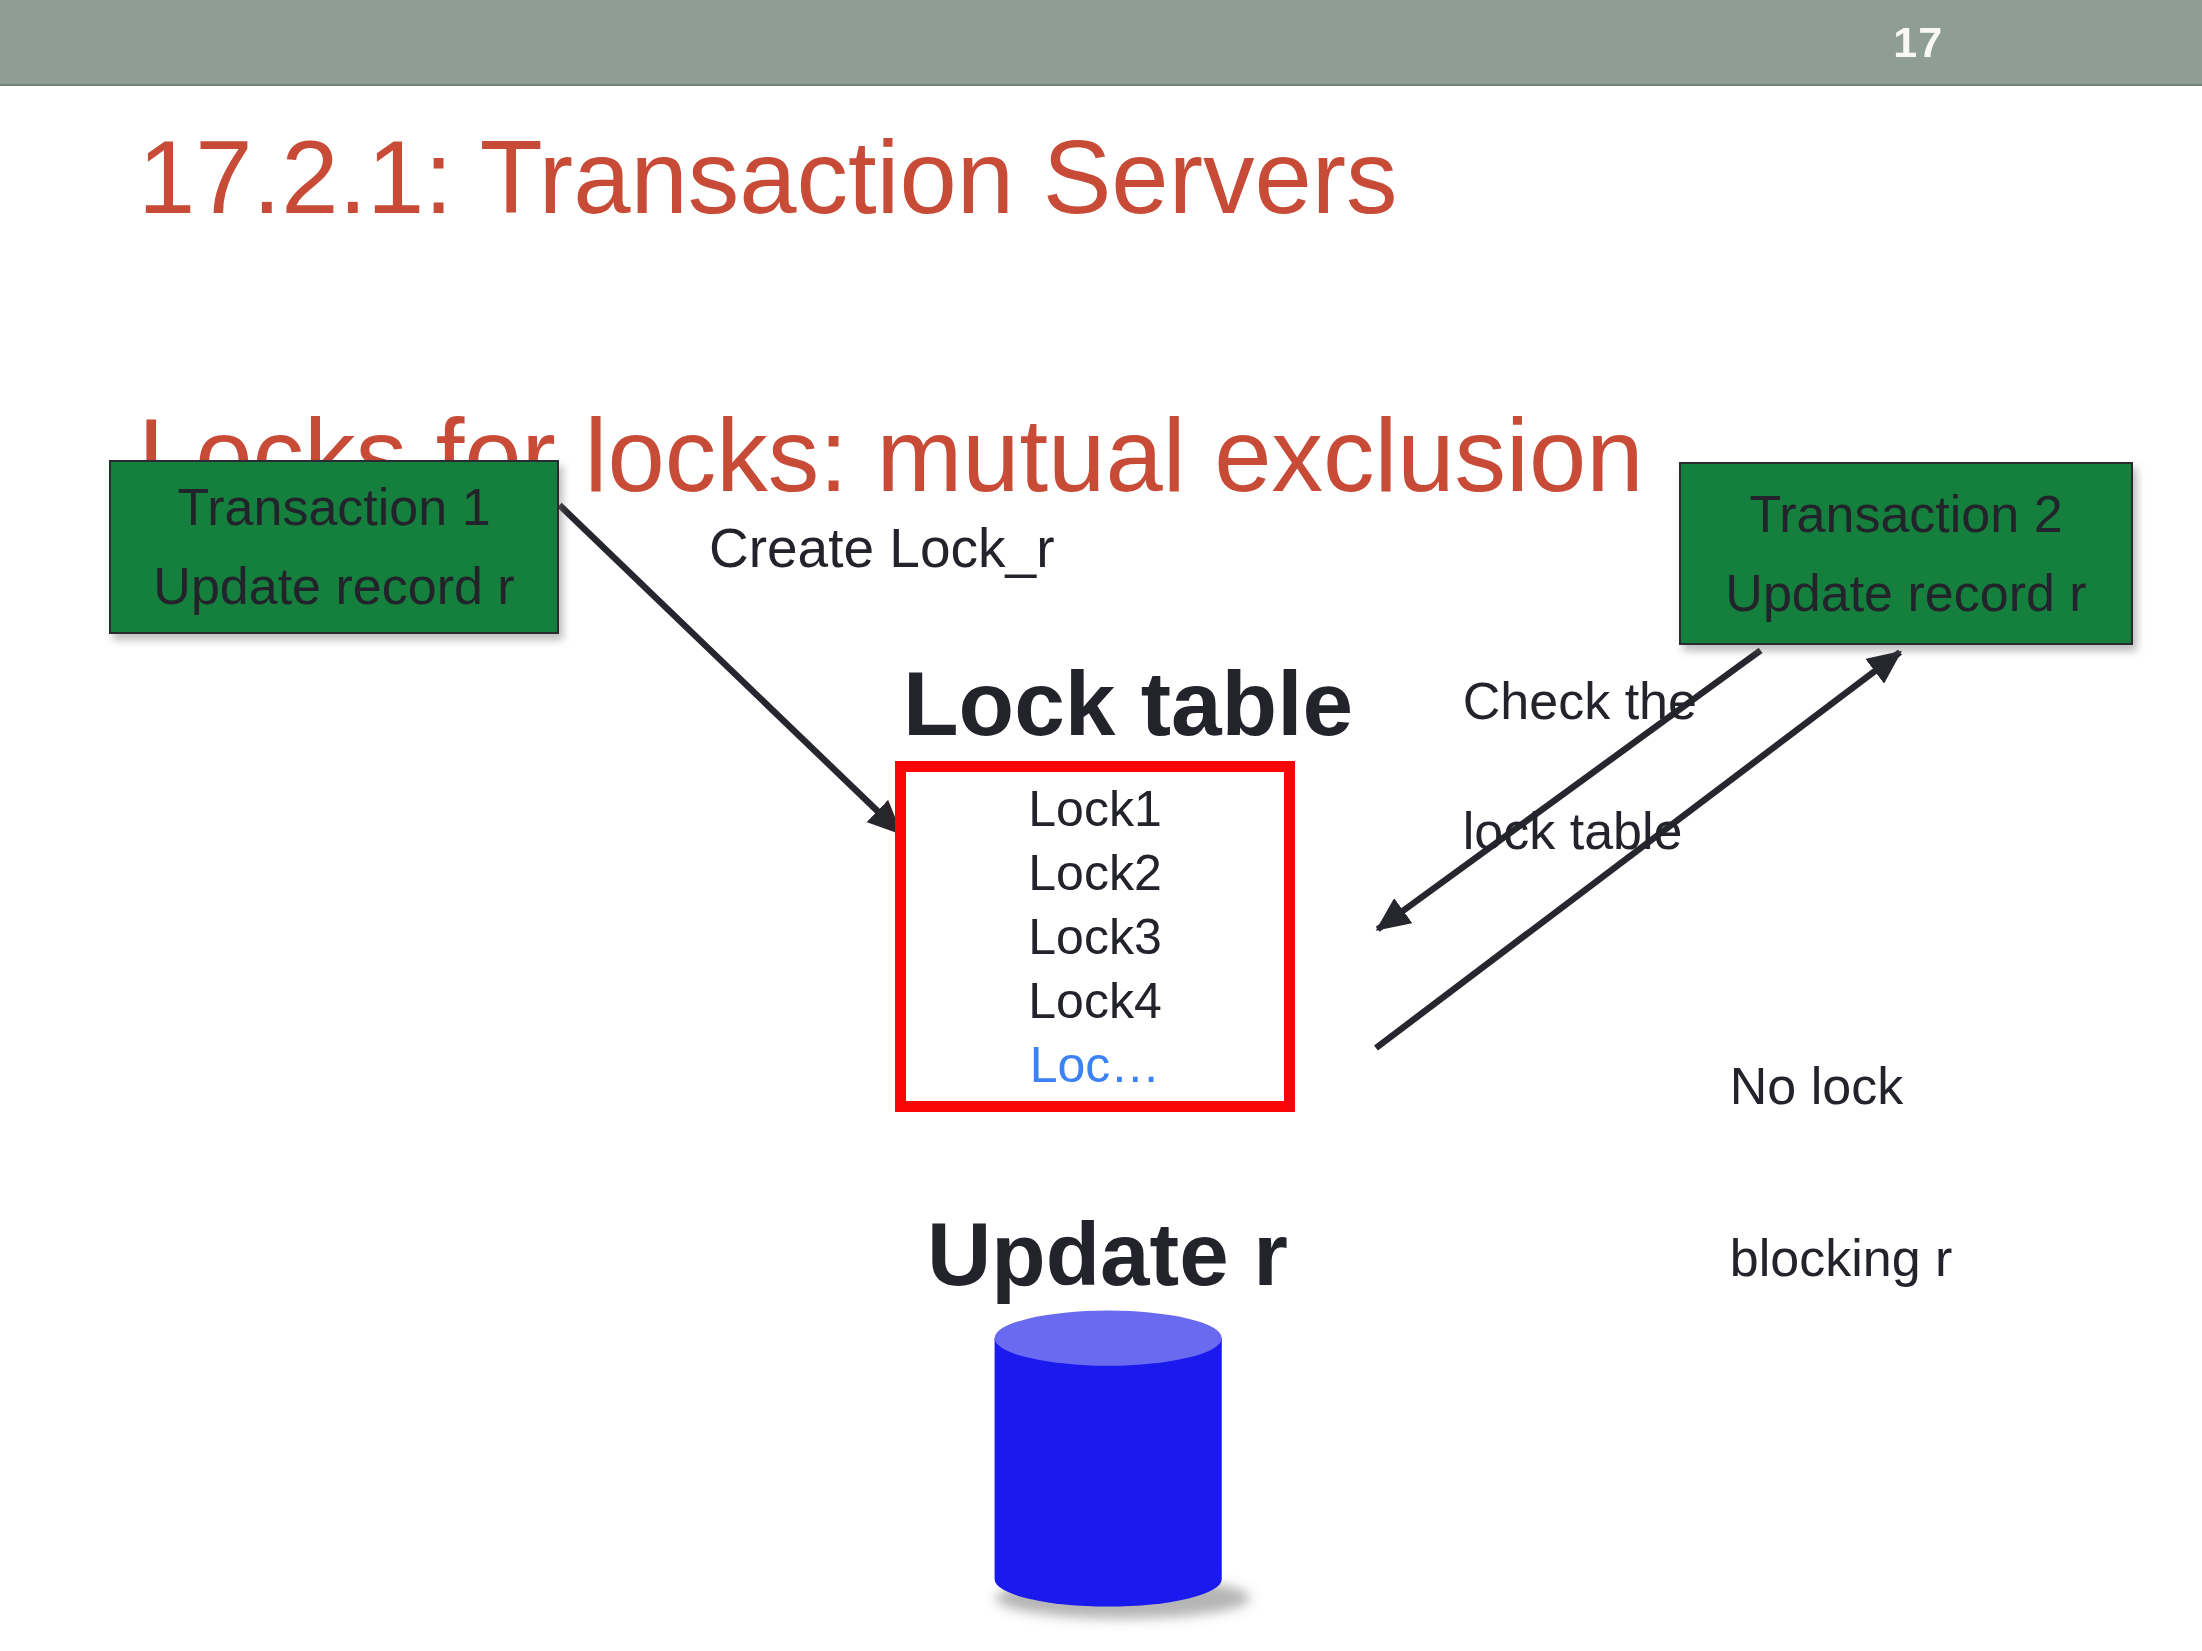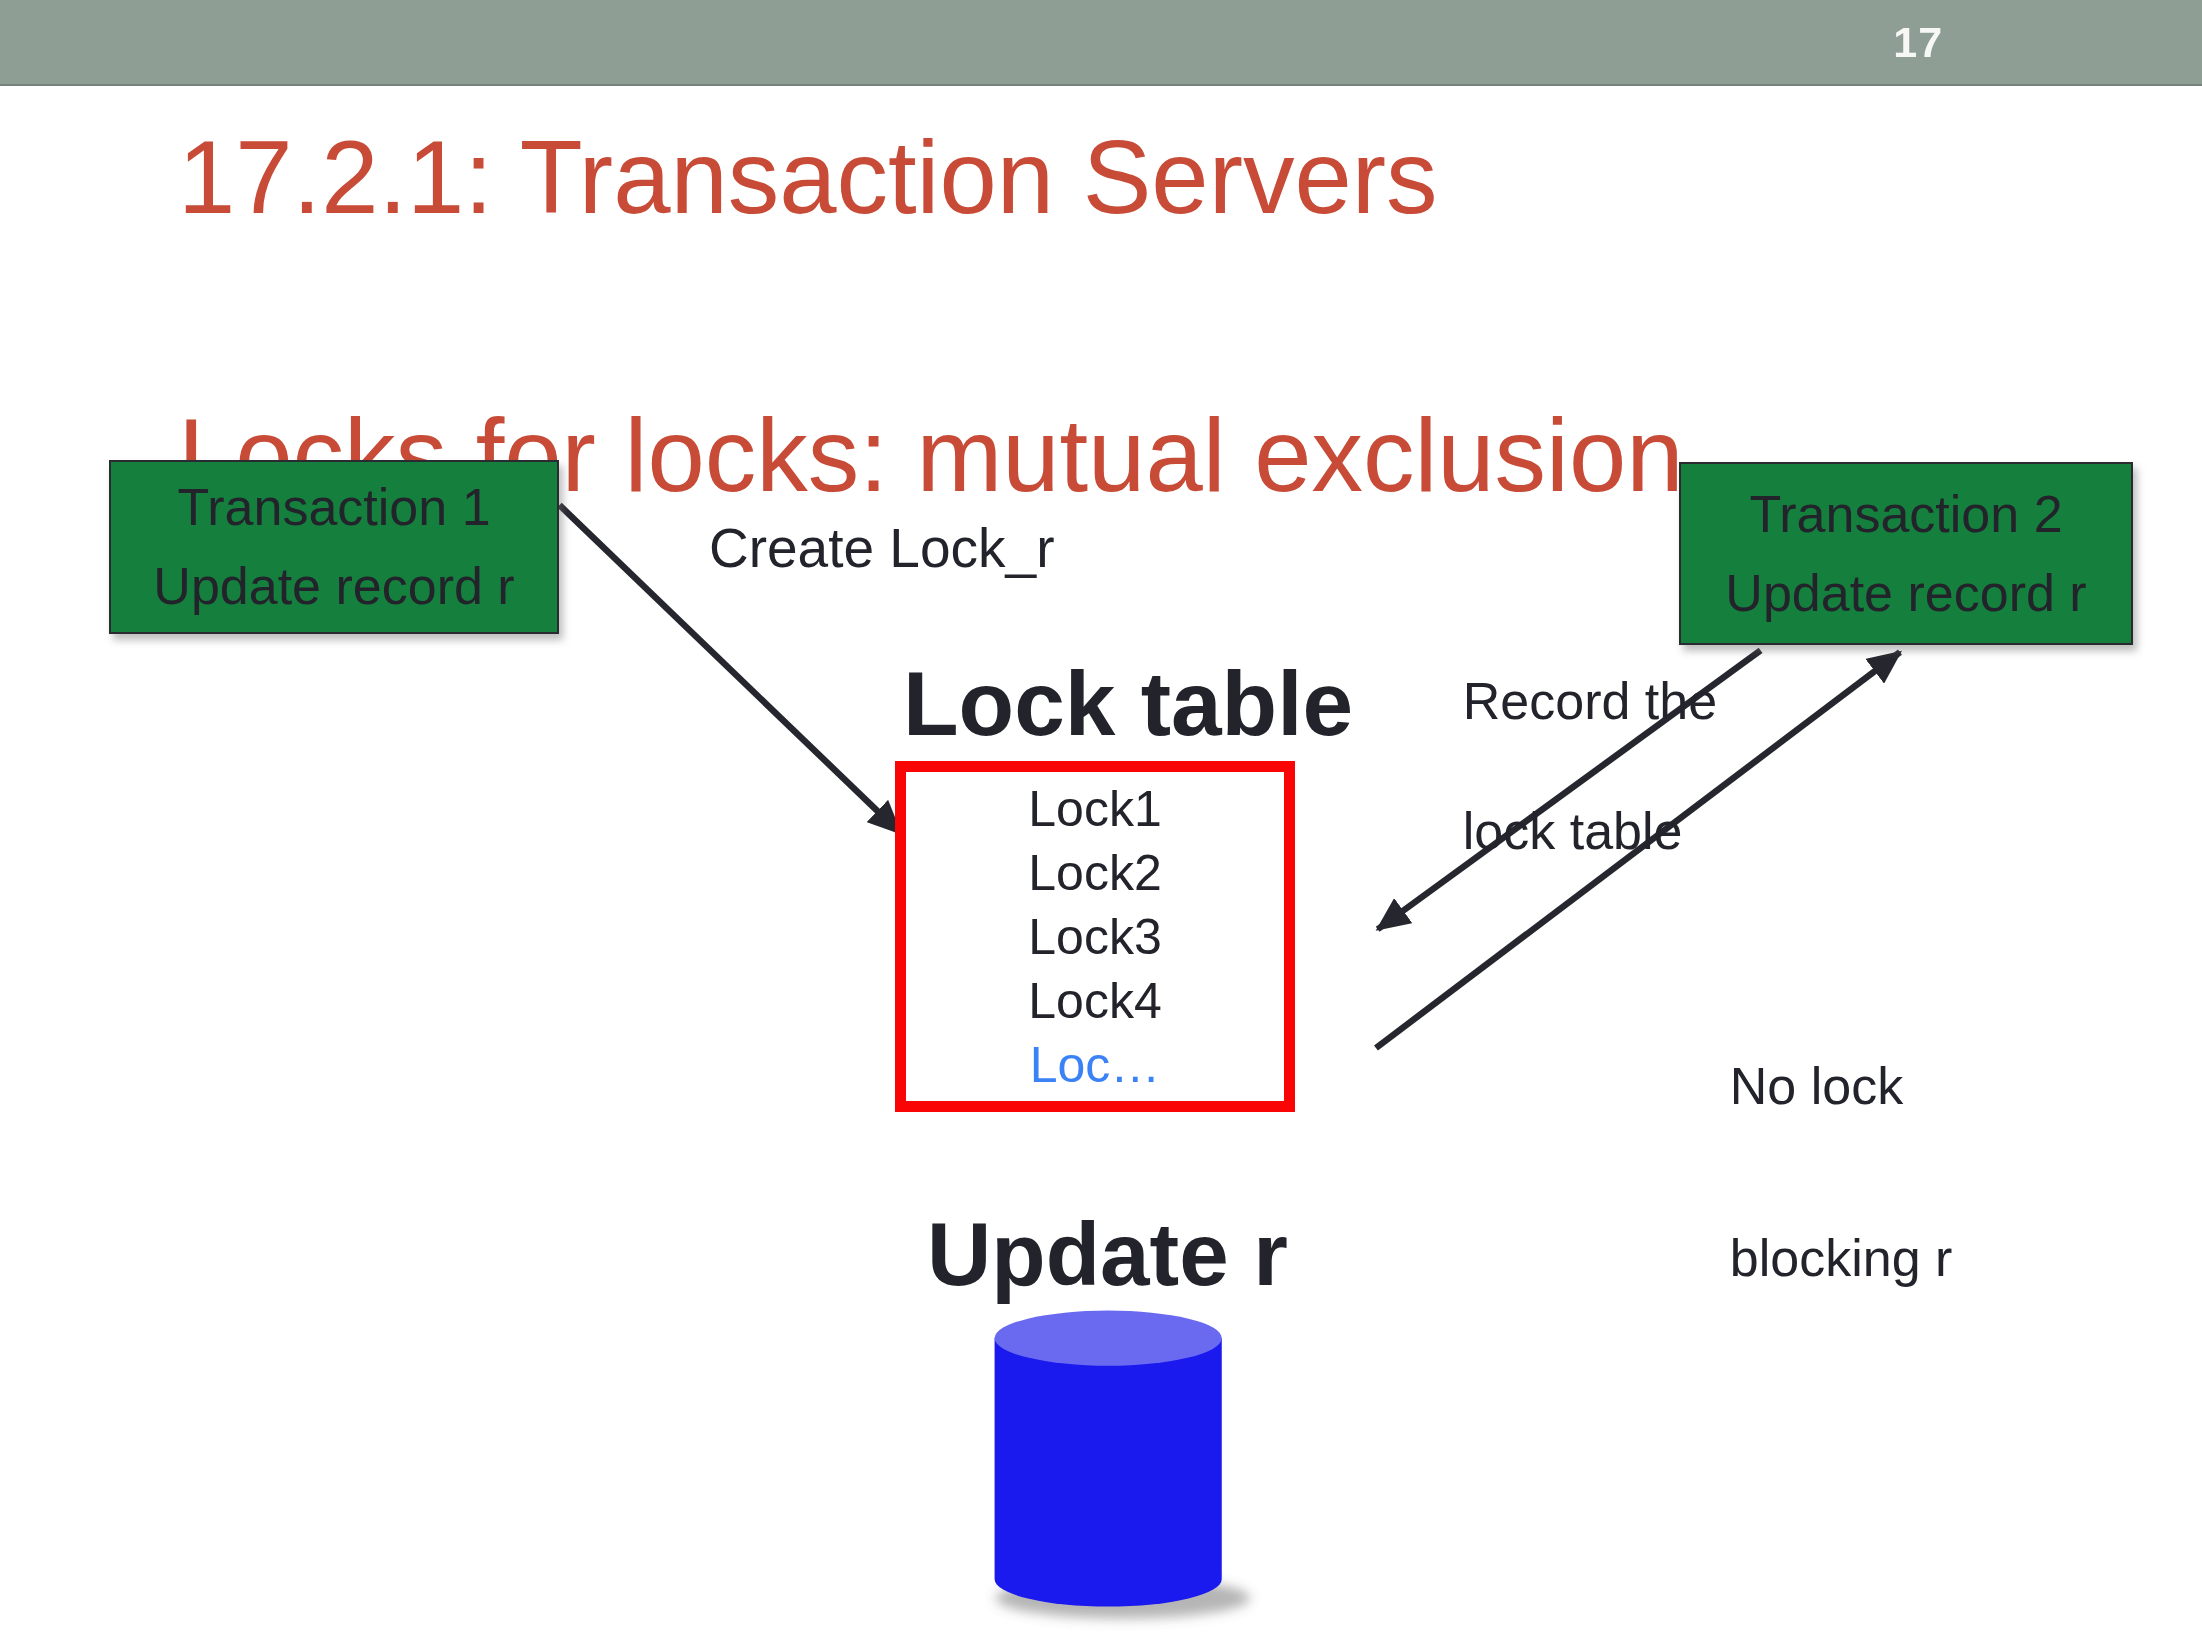--- a/index.html
+++ b/index.html
@@ -12,21 +12,21 @@
     position:absolute;left:0;top:0;width:2203px;height:86px;
     background:#8F9E95;border-bottom:2.6px solid #75847B;box-sizing:border-box;
   }
   .page-num{
     position:absolute;right:260px;top:50%;transform:translateY(-50%);
     font-size:43px;font-weight:bold;color:#F7F8F6;letter-spacing:0.9px;
   }
   
   .title{
     position:absolute;left:138px;top:108px;
-    font-size:103px;line-height:139px;color:#C84B37;white-space:pre;margin-left:40px;
+    font-size:103px;line-height:139px;color:#C84B37;white-space:pre;
   }
   
   .tbox{
     position:absolute;background:#15803d;border:2.6px solid #2A2B31;box-sizing:border-box;
     display:flex;flex-direction:column;justify-content:center;align-items:center;
     font-size:52px;line-height:79px;color:#23242B;text-align:center;
     box-shadow:4.3px 6px 7.7px rgba(110,110,110,0.45);
   }
   .tbox.one{left:109px;top:460px;width:450px;height:174px;}
   .tbox.two{left:1679px;top:462px;width:454px;height:183px;}
@@ -82,21 +82,21 @@
   </div>
 
   <div class="tbox two">
     <div>Transaction 2</div>
     <div>Update record r</div>
   </div>
 
   <div class="lbl create">Create Lock_r</div>
 
   <div class="lbl check">
-    <span>Record the</span><br>
+    <span>Check the</span><br>
     <span>lock table</span>
   </div>
 
   <div class="lbl nolock">
     <span>No lock</span><br>
     <span>blocking r</span>
   </div>
 
   <div class="heading locktable">Lock table</div>
 

